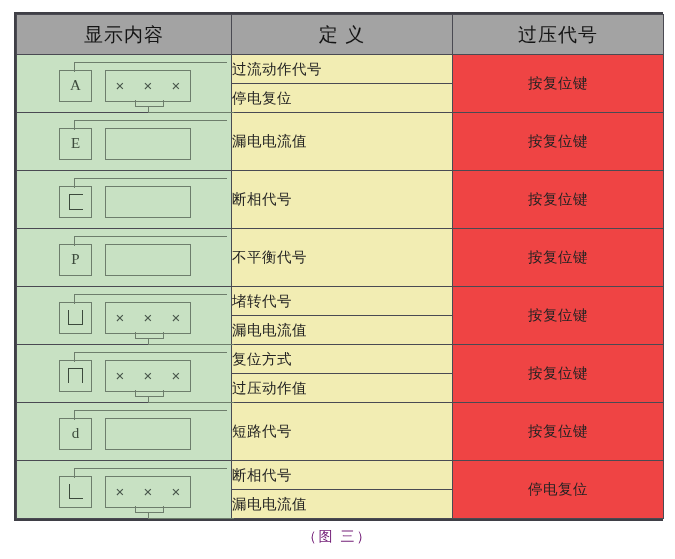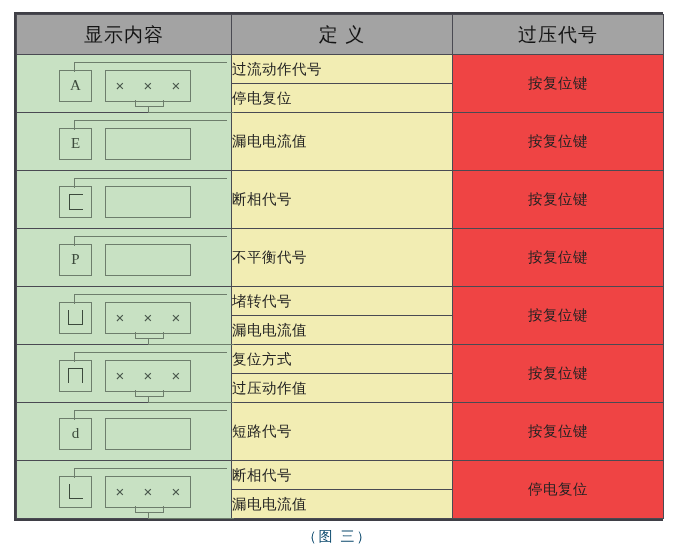--- a/index.html
+++ b/index.html
@@ -100,21 +100,21 @@
   .brk-tail{
     position:absolute;left:113px;top:50px;
     width:85px;height:6px;
     border-bottom:1.4px solid #6d7d6c;
     border-left:1.4px solid #6d7d6c;
   }
 
   
   .caption{
     position:absolute;left:0;top:528px;width:675px;
-    text-align:center;font-size:14px;color:#0c4a6e;letter-spacing:2px;
+    text-align:center;font-size:14px;color:#701a75;letter-spacing:2px;
   }
 </style>
 </head>
 <body>
 
 <div id="root">
 
   <div class="tbl-wrap">
     <table class="grid">
       <colgroup>

